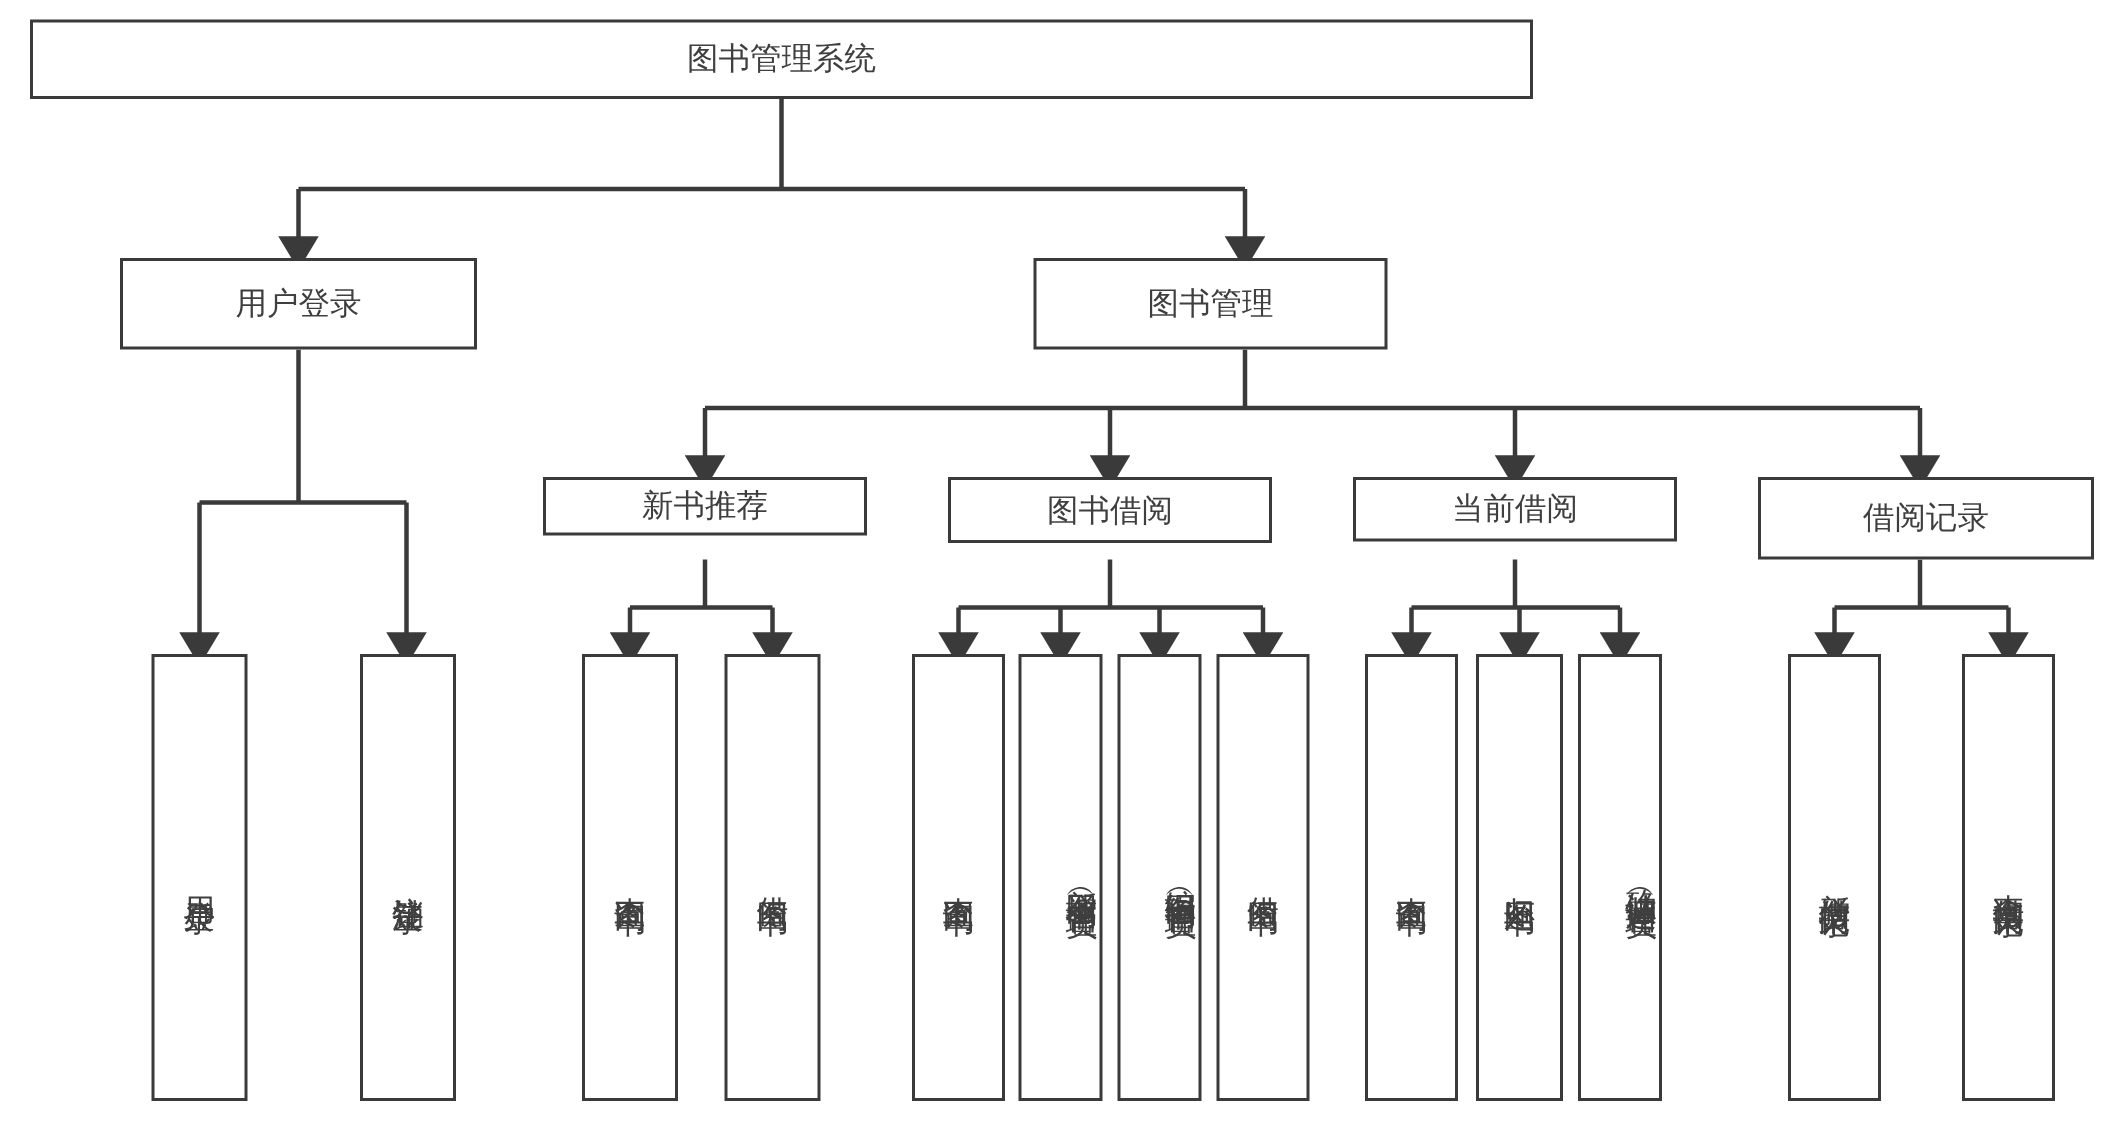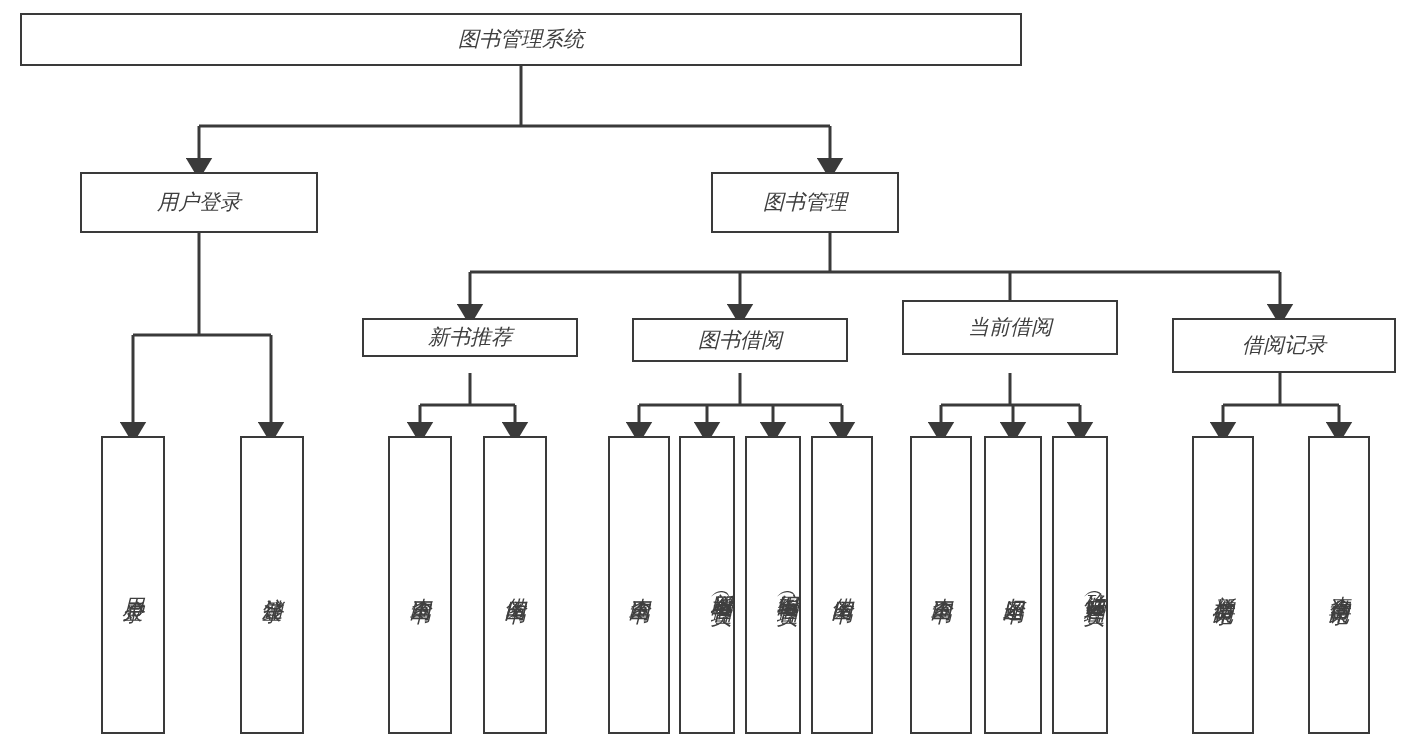--- a/index.html
+++ b/index.html
@@ -10,21 +10,20 @@
   }
   body {
     font-family: "DejaVu Sans", "Liberation Sans", sans-serif;
   }
   #canvas {
     position: relative;
     width: 1405px;
     height: 747px;
     background: #ffffff;
     overflow: hidden;
-    font-style: italic;
   }
   svg.edges {
     position: absolute;
     left: 0;
     top: 0;
     width: 1405px;
     height: 747px;
     pointer-events: none;
   }
   .node {
@@ -121,31 +120,31 @@
     </g>
   </svg>
 
   <div class="node h" id="n-root" style="left: 20px; top: 13px; width: 1002px; height: 53px;">
     <span class="lbl">图书管理系统</span>
   </div>
 
   <div class="node h" id="n-user-login" style="left: 80px; top: 172px; width: 238px; height: 61px;">
     <span class="lbl">用户登录</span>
   </div>
-  <div class="node h" id="n-book-manage" style="left: 711px; top: 172px; width: 188px; height: 61px;">
+  <div class="node h" id="n-book-manage" style="left: 689px; top: 172px; width: 236px; height: 61px;">
     <span class="lbl">图书管理</span>
   </div>
 
   <div class="node h" id="n-new-book-rec" style="left: 362px; top: 318px; width: 216px; height: 39px;">
     <span class="lbl">新书推荐</span>
   </div>
   <div class="node h" id="n-book-borrow" style="left: 632px; top: 318px; width: 216px; height: 44px;">
     <span class="lbl">图书借阅</span>
   </div>
-  <div class="node h" id="n-current-borrow" style="left: 902px; top: 300px; width: 216px; height: 55px;">
+  <div class="node h" id="n-current-borrow" style="left: 902px; top: 318px; width: 216px; height: 43px;">
     <span class="lbl">当前借阅</span>
   </div>
   <div class="node h" id="n-borrow-record" style="left: 1172px; top: 318px; width: 224px; height: 55px;">
     <span class="lbl">借阅记录</span>
   </div>
 
   <div class="node v" id="n-leaf-0" style="left: 101px; top: 436px; width: 64px; height: 298px;">
     <span class="lbl">用户登录</span>
   </div>
   <div class="node v" id="n-leaf-1" style="left: 240px; top: 436px; width: 64px; height: 298px;">

